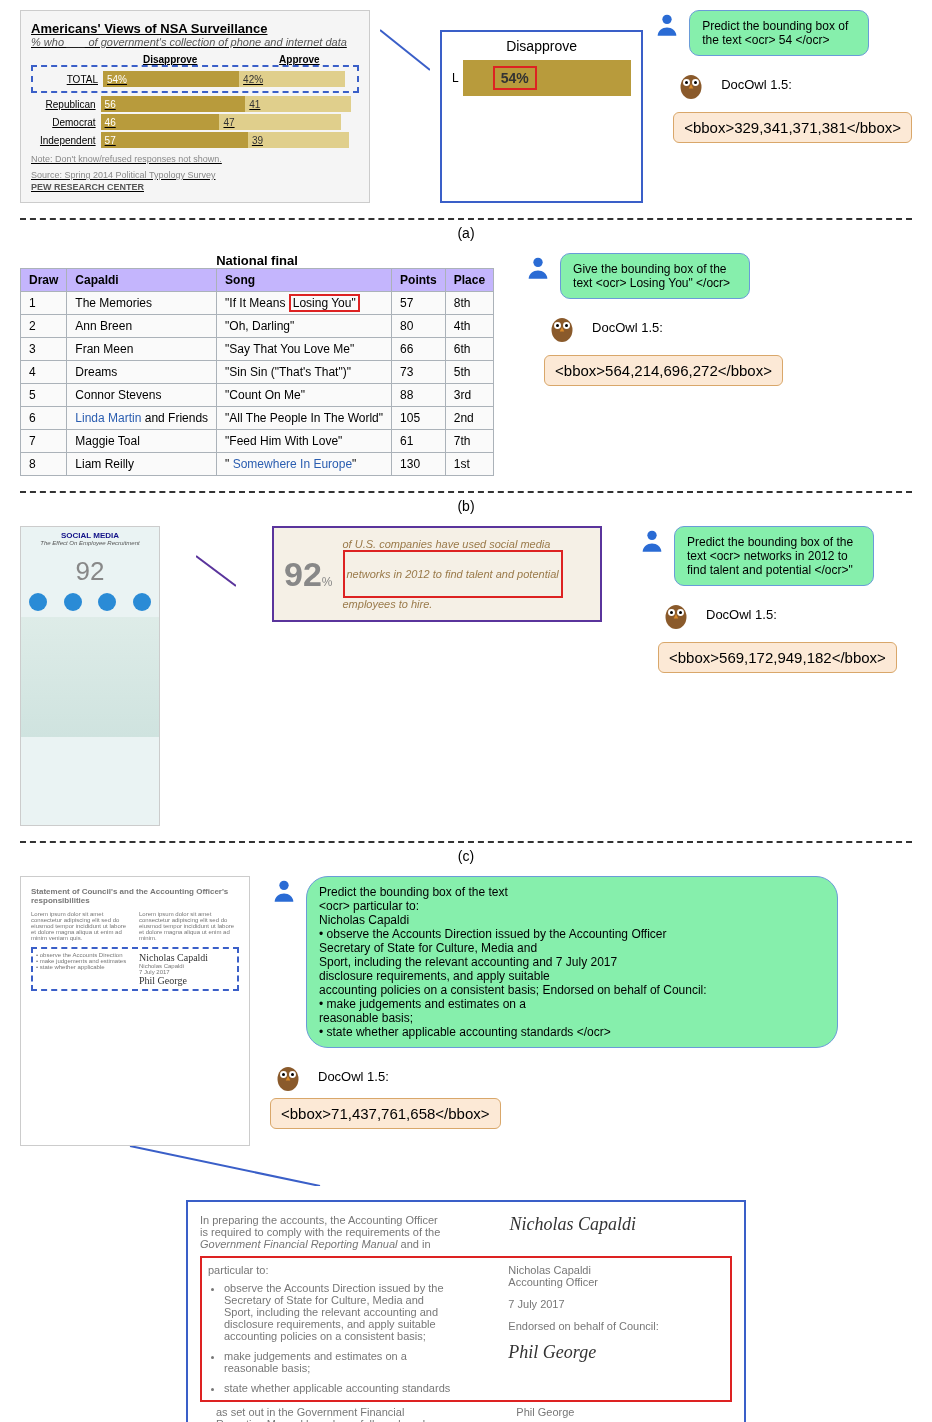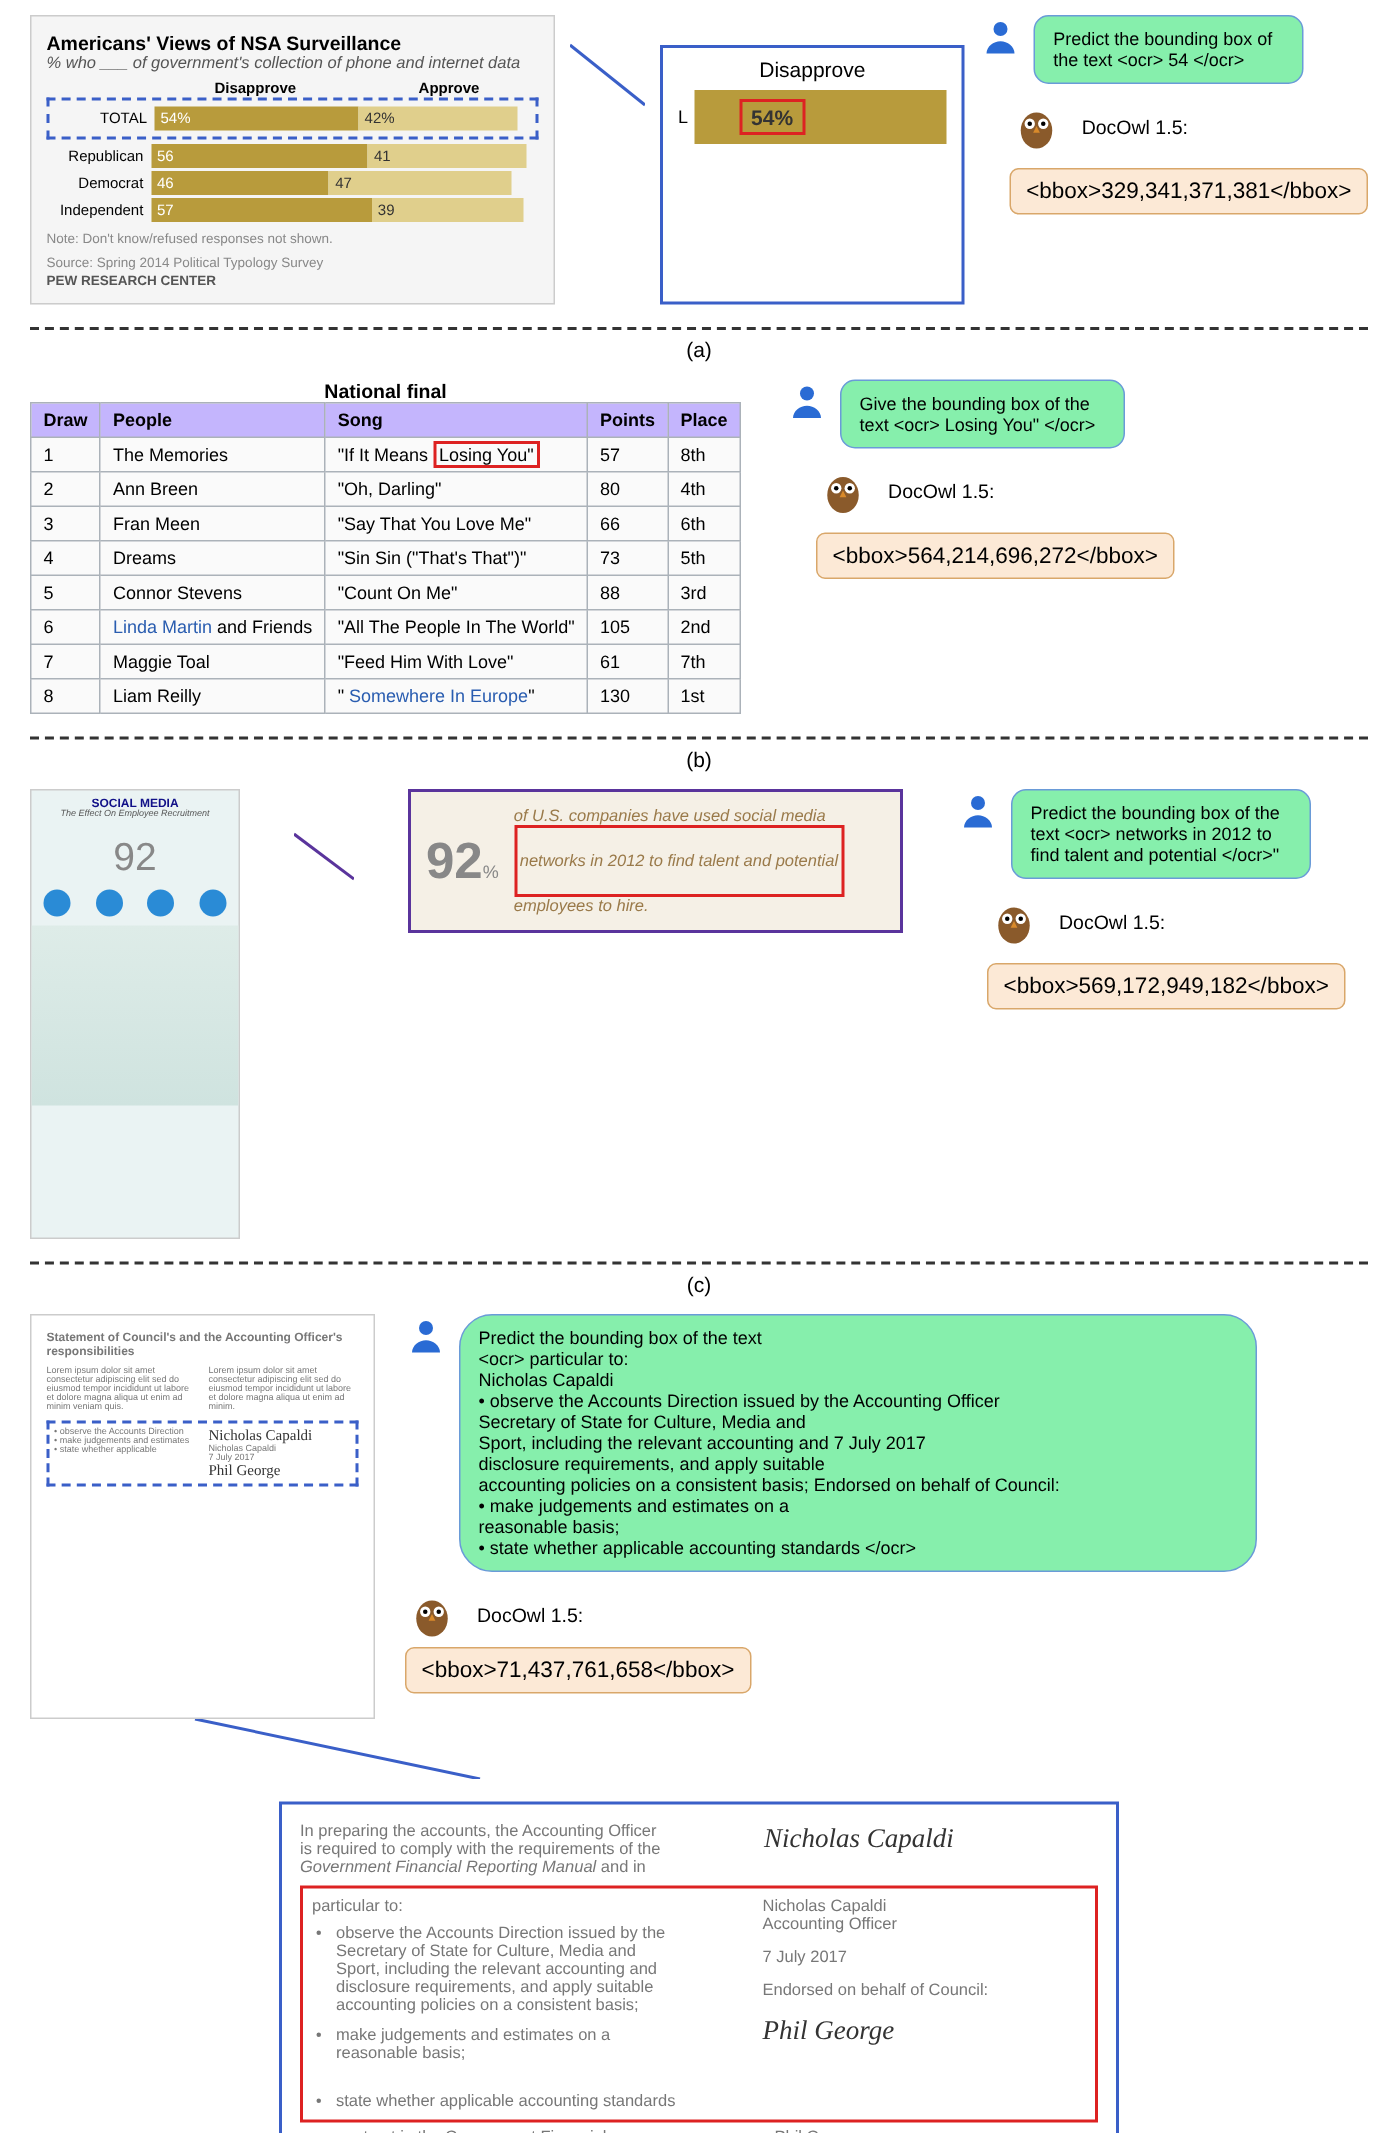--- a/index.html
+++ b/index.html
@@ -21,21 +21,21 @@
 
   
   .user-icon { width: 28px; height: 28px; display:inline-block; vertical-align: top;}
   .user-icon svg { width: 100%; height: 100%; }
   .owl-icon { width: 36px; height: 36px; display:inline-block; vertical-align: middle;}
   .owl-icon svg { width: 100%; height: 100%; }
 
   
   .sec-a { display:flex; gap:10px; }
   .chart-box {
-    width: 350px; border:1px solid #ccc; background:#f5f5f5; padding:10px; font-size:11px;
+    width: 350px; border:1px solid #ccc; background:#f5f5f5; padding:10px; font-size:11px;text-decoration:underline;
   }
   .chart-title { font-weight:bold; font-size:13px; }
   .chart-sub { font-style: italic; color:#555; margin-bottom:6px;}
   .bar-head { display:flex; font-size:10px; font-weight:bold; }
   .bar-head .bh1{width:70px;} .bar-head .bh2{width:140px;text-align:center;} .bar-head .bh3{width:120px;text-align:center;}
   .bar-row { display:flex; align-items:center; font-size:10px; margin:2px 0;}
   .bar-row .lbl { width:70px; text-align:right; padding-right:5px;}
   .bar-row .bwrap { display:flex; width:260px; height:16px; }
   .bar-d { background:#b89b3c; color:#fff; font-size:10px; padding-left:4px; display:flex; align-items:center;}
   .bar-a { background:#e0cf8c; color:#333; font-size:10px; padding-left:4px; display:flex; align-items:center;}
@@ -173,21 +173,21 @@
 <div class="divider"></div>
 <div class="sec-label">(a)</div>
 
 <div class="section" style="display:flex;gap:30px;">
   <div>
     <div class="nf-caption">National final</div>
     <table class="nf-table">
       <tbody>
           <tr>
         <th>Draw</th>
-        <th>People</th>
+        <th>Capaldi</th>
         <th>Song</th>
         <th>Points</th>
         <th>Place</th>
       </tr>
       <tr>
         <td>1</td>
         <td>The Memories</td>
         <td><span>"If It Means </span><span class="redbox-inline">Losing You"</span></td>
         <td>57</td>
         <td>8th</td>
@@ -390,21 +390,21 @@
               <span>observe the Accounts Direction issued by the</span><br>
               <span>Secretary of State for Culture, Media and</span><br>
               <span>Sport, including the relevant accounting and</span><br>
               <span>disclosure requirements, and apply suitable</span><br>
               <span>accounting policies on a consistent basis;</span>
             </li>
             <li style="margin-top:8px;">
               <span>make judgements and estimates on a</span><br>
               <span>reasonable basis;</span>
             </li>
-            <li style="margin-top:20px;">
+            <li style="margin-top:8px;">
               <span>state whether applicable accounting standards</span>
             </li>
           </ul>
         </div>
         <div style="flex:1;">
           <div>Nicholas Capaldi</div>
           <div>Accounting Officer</div>
           <div style="margin-top:10px;">7 July 2017</div>
           <div style="margin-top:10px;">Endorsed on behalf of Council:</div>
           <div class="sig" style="margin-top:10px;font-style:italic;">Phil George</div>

